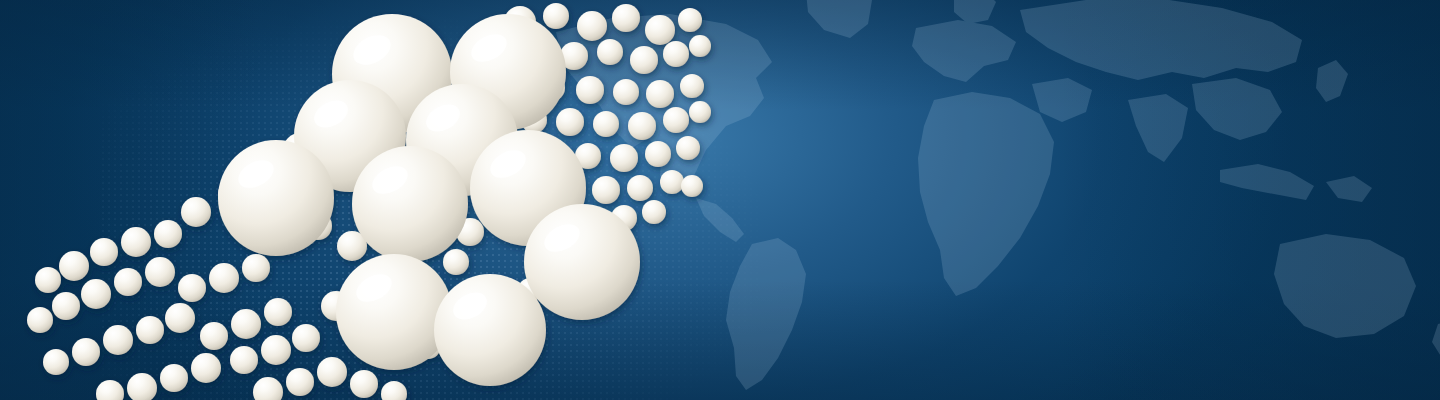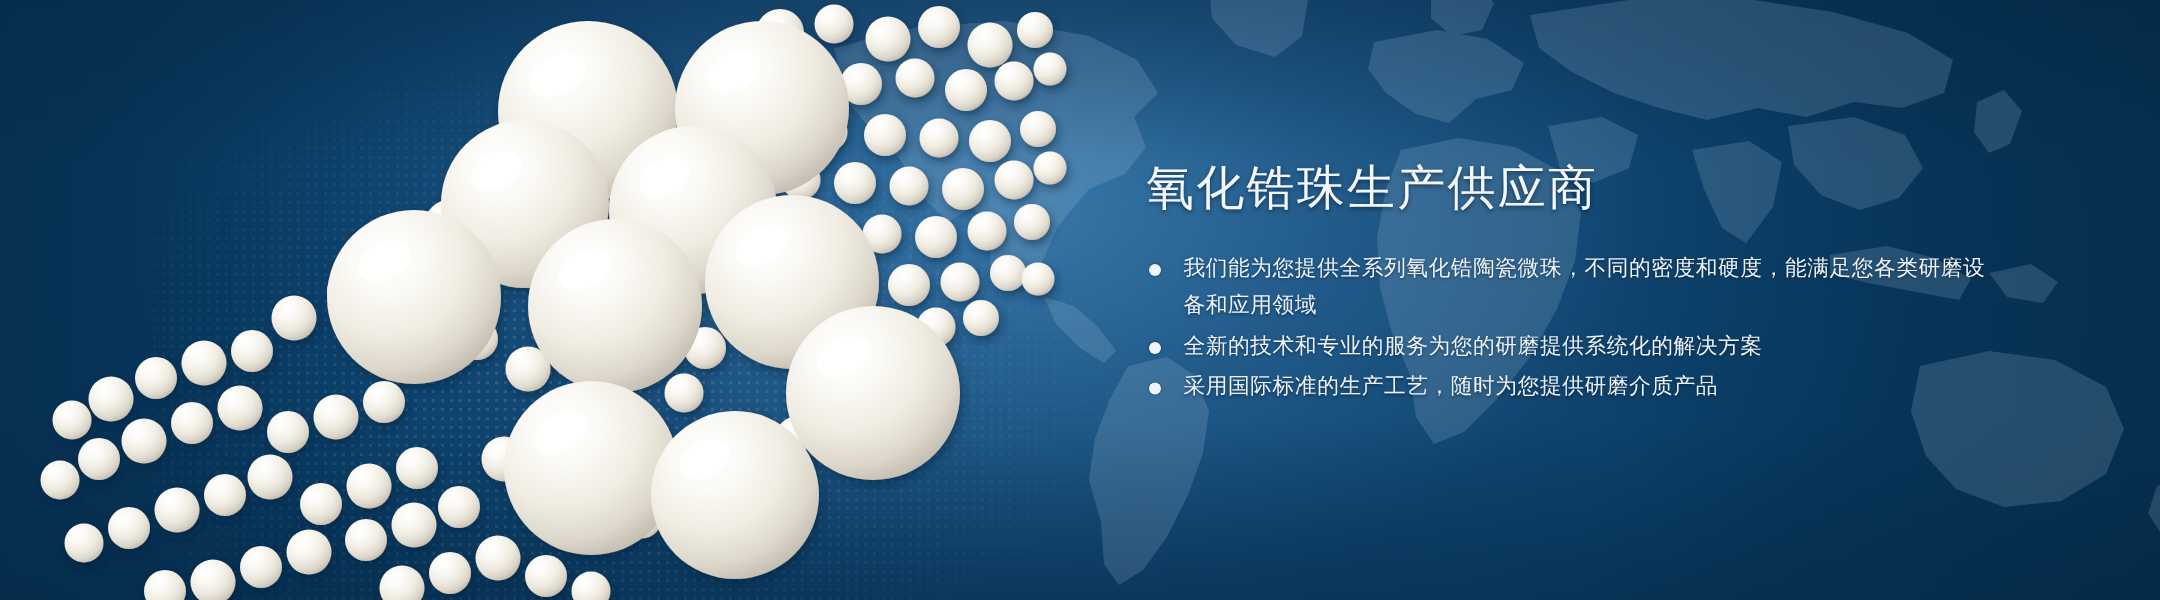--- a/index.html
+++ b/index.html
@@ -363,37 +363,14 @@
         <ellipse cx="256" cy="174" rx="19" ry="12" fill="#ffffff" opacity="0.85" transform="rotate(-28 256 174)"></ellipse>
         <ellipse cx="390" cy="180" rx="19" ry="12" fill="#ffffff" opacity="0.85" transform="rotate(-28 390 180)"></ellipse>
         <ellipse cx="508" cy="164" rx="19" ry="12" fill="#ffffff" opacity="0.85" transform="rotate(-28 508 164)"></ellipse>
         <ellipse cx="374" cy="288" rx="19" ry="12" fill="#ffffff" opacity="0.85" transform="rotate(-28 374 288)"></ellipse>
         <ellipse cx="470" cy="306" rx="18" ry="12" fill="#ffffff" opacity="0.85" transform="rotate(-28 470 306)"></ellipse>
         <ellipse cx="562" cy="238" rx="19" ry="12" fill="#ffffff" opacity="0.85" transform="rotate(-28 562 238)"></ellipse>
       </g>
     </svg>
   </div>
 
-  <div class="copy">
-
-    <h1 class="headline">氧化锆珠生产供应商</h1>
-
-    <ul class="bullets">
-
-      <li class="bullet-row">
-        <span class="bullet-dot"></span>
-        <span class="bullet-text">我们能为您提供全系列氧化锆陶瓷微珠，不同的密度和硬度，能满足您各类研磨设备和应用领域</span>
-      </li>
-
-      <li class="bullet-row">
-        <span class="bullet-dot"></span>
-        <span class="bullet-text">全新的技术和专业的服务为您的研磨提供系统化的解决方案</span>
-      </li>
-
-      <li class="bullet-row">
-        <span class="bullet-dot"></span>
-        <span class="bullet-text">采用国际标准的生产工艺，随时为您提供研磨介质产品</span>
-      </li>
-
-    </ul>
-  </div>
 
 </div>
 
 </body></html>

